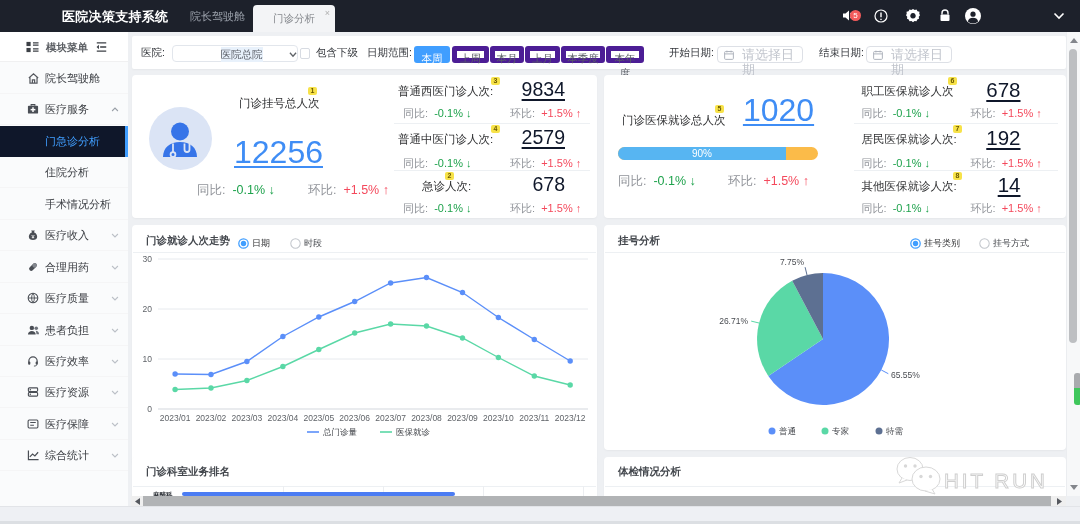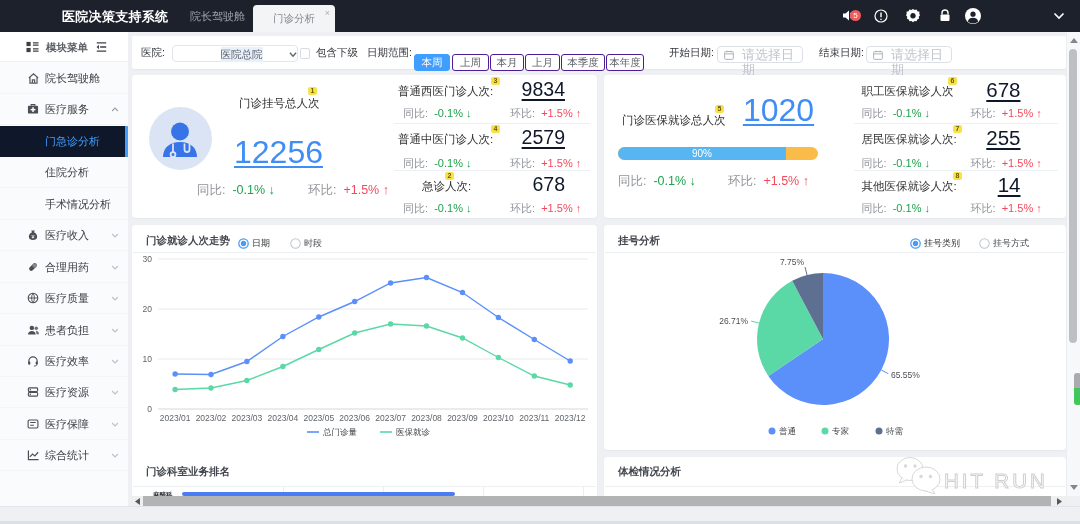--- a/index.html
+++ b/index.html
@@ -19,21 +19,21 @@
 .mrow .txt { position:absolute; left:45px; top:0; line-height:31px; font-size:11px; color:#3a3d42; }
 .mrow .mico { position:absolute; left:27px; top:9px; }
 .mrow .chev { position:absolute; right:9px; top:13px; } .mrow .chev svg, .mrow .mico svg { display:block; }
 .mrow.active { background:#0f172a; border-right:3px solid #409eff; border-bottom:none; }
 .mrow.active .txt { color:#409eff; }
 .card { position:absolute; background:#fff; border-radius:4px; box-shadow:0 1px 2px rgba(0,0,0,0.04); }
 .ctitle { position:absolute; left:14px; top:9px; font-size:10.5px; font-weight:bold; color:#43474d; }
 .hdivider { position:absolute; left:1px; height:1px; background:#edf0f3; }
 #filter { left:132px; top:36px; width:934px; height:33px; border-radius:2px; }
 #filter .lab { position:absolute; top:0; line-height:33px; font-size:10.5px; color:#34373c; }
-.fbtn { position:absolute; top:9.5px; height:17px; line-height:15px; font-size:10.5px; color:#5a5e66; background:#fff; border:1px solid #4c1d95; border-radius:3px; text-align:center;margin-top:8px; }
+.fbtn { position:absolute; top:9.5px; height:17px; line-height:15px; font-size:10.5px; color:#5a5e66; background:#fff; border:5px solid #4c1d95; border-radius:3px; text-align:center; }
 .fbtn.on { background:#409eff; border-color:#409eff; color:#fff; }
 .dinput { position:absolute; top:9.5px; height:17px; border:1px solid #dde0e6; border-radius:4px; background:#fff; }
 .dinput .ph { position:absolute; left:24px; top:0; line-height:15px; font-size:13px; color:#c0c4cc; }
 .slabel { position:absolute; font-size:11.5px; color:#303133; }
 .badge { position:absolute; width:9px; height:8px; background:#f7e249; border-radius:2px; color:#6b5900; font-size:7px; font-weight:bold; text-align:center; line-height:8.5px; z-index:3; }
 .srow  { position:absolute; font-size:11px; color:#909399; white-space:nowrap; }
 .grn { color:#1ea24c; }
 .red { color:#f4495c; }
 .bigval { position:absolute; font-size:19.5px; color:#0f172a; text-decoration:underline; text-decoration-thickness:1.5px; text-underline-offset:3px; text-align:right; }
 .rlab { font-size:9px; color:#46494e; margin-left:3px; vertical-align:1px; }
@@ -318,21 +318,21 @@
 <span class="srow" style="left:14px; top:98px; font-size:12.5px;">同比:&nbsp; <span class="grn">-0.1% ↓</span></span>
 <span class="srow" style="left:124px; top:98px; font-size:12.5px;">环比:&nbsp; <span class="red">+1.5% ↑</span></span>
 <span class="slabel" style="left:257.5px; top:9px;">职工医保就诊人次</span>
 <div class="badge" style="left:344px; top:2px;">6</div>
 <span class="bigval" style="left:316.5px; top:3px; width:100px; font-size:20.5px;">678</span>
 <span class="srow" style="left:257.5px; top:31px;">同比:&nbsp; <span class="grn">-0.1% ↓</span></span>
 <span class="srow" style="left:366.5px; top:31px;">环比:&nbsp; <span class="red">+1.5% ↑</span></span>
 <div class="hdivider" style="left:250px; top:47.5px; width:204px;"></div>
 <span class="slabel" style="left:257.5px; top:56.5px;">居民医保就诊人次:</span>
 <div class="badge" style="left:349px; top:49.5px;">7</div>
-<span class="bigval" style="left:316.5px; top:50.5px; width:100px; font-size:20.5px;">255</span>
+<span class="bigval" style="left:316.5px; top:50.5px; width:100px; font-size:20.5px;">192</span>
 <span class="srow" style="left:257.5px; top:81px;">同比:&nbsp; <span class="grn">-0.1% ↓</span></span>
 <span class="srow" style="left:366.5px; top:81px;">环比:&nbsp; <span class="red">+1.5% ↑</span></span>
 <div class="hdivider" style="left:250px; top:95px; width:204px;"></div>
 <span class="slabel" style="left:257.5px; top:104px;">其他医保就诊人次:</span>
 <div class="badge" style="left:349px; top:97px;">8</div>
 <span class="bigval" style="left:316.5px; top:98px; width:100px; font-size:20.5px;">14</span>
 <span class="srow" style="left:257.5px; top:125.5px;">同比:&nbsp; <span class="grn">-0.1% ↓</span></span>
 <span class="srow" style="left:366.5px; top:125.5px;">环比:&nbsp; <span class="red">+1.5% ↑</span></span>
 </div>
 

